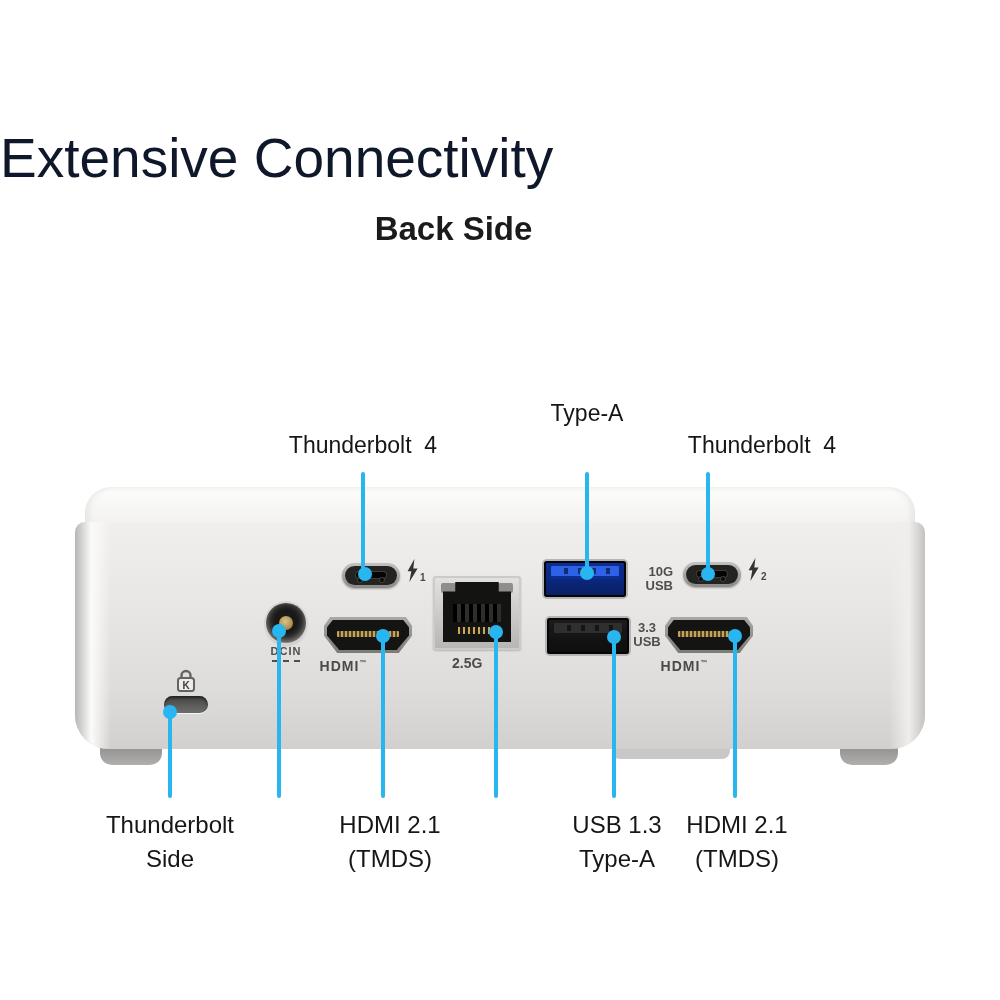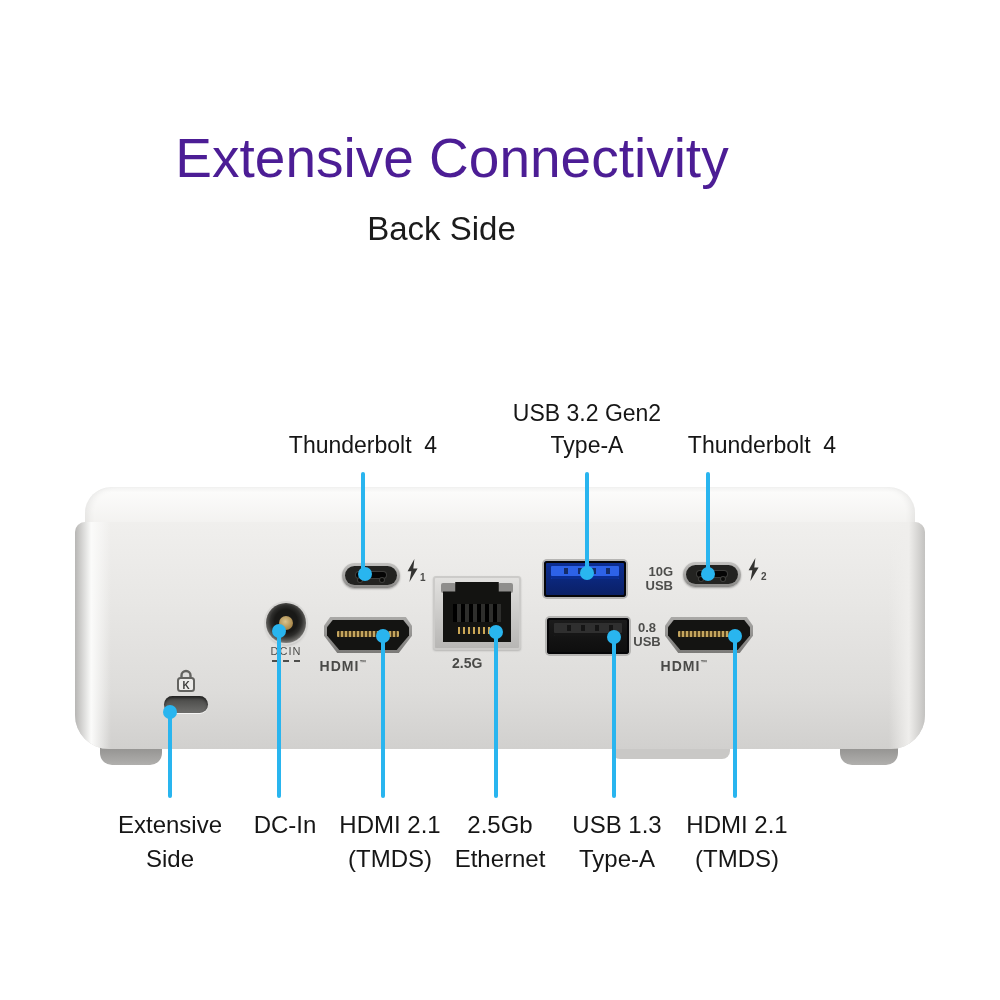--- a/index.html
+++ b/index.html
@@ -1,23 +1,23 @@
 <!DOCTYPE html>
 <html><head>
 <meta charset="utf-8">
 <style>
   html,body{margin:0;padding:0;background:#ffffff;}
   .canvas{position:relative;width:1000px;height:1000px;background:#ffffff;overflow:hidden;
           font-family:"Liberation Sans", sans-serif;color:#1a1a1a;}
 
   
-  .title{position:absolute;left:0;top:126px;width:904px;text-align:center;
-         font-size:55px;font-weight:400;letter-spacing:0;color:#4c1d95;}
-  .subtitle{position:absolute;left:0;top:210px;width:883px;text-align:center;
-            font-size:33px;font-weight:400;color:#1b1b1b;}
+  .title{position:absolute;left:0;top:126px;width:904px;
+         font-size:55px;font-weight:400;letter-spacing:0;color:#0f172a;}
+  .subtitle{position:absolute;left:12px;top:210px;width:883px;text-align:center;
+            font-size:33px;font-weight:700;color:#1b1b1b;}
 
   
   .toplabel,.botlabel{position:absolute;width:200px;text-align:center;color:#161616;z-index:3;}
   .toplabel{font-size:23px;line-height:32px;}
   .botlabel{font-size:24px;line-height:34px;top:808px;}
   .lbl-line{white-space:pre;}
 
   
   .vline{position:absolute;width:4px;background:#29b5ef;border-radius:2px;z-index:6;}
   .dot{position:absolute;width:14px;height:14px;border-radius:50%;background:#29b5ef;z-index:7;}
@@ -46,21 +46,21 @@
       background:linear-gradient(180deg,#454543,#6e6e6c);
       box-shadow:0 1px 0 rgba(255,255,255,.75), inset 0 2px 3px rgba(0,0,0,.55);}
 
   
   .dcin{position:absolute;left:191px;top:81px;width:40px;height:40px;border-radius:50%;
       background:radial-gradient(circle at 50% 45%,#191917 0 38%,#2d2d2b 52%,#63625f 68%,#9d9c9a 78%,#cac9c7 100%);
       box-shadow:0 0 0 2px #d7d6d4, 0 2px 3px rgba(0,0,0,.25);}
   .dcin-pin{position:absolute;left:13px;top:13px;width:14px;height:14px;border-radius:50%;
       background:radial-gradient(circle at 45% 40%,#d9c48e,#a9884b 68%,#6e5526 100%);}
   .dcin-label{position:absolute;left:151px;top:123px;width:120px;text-align:center;
-      font-size:11px;font-weight:normal;letter-spacing:1px;color:#4e4e4c;}
+      font-size:11px;font-weight:bold;letter-spacing:1px;color:#4e4e4c;}
   .dcin-dash{width:28px;margin:3px auto 0;border-top:2px dashed #4e4e4c;}
 
   
   .hdmi{position:absolute;width:88px;height:36px;
       background:linear-gradient(180deg,#aaa9a7,#7b7a78);
       clip-path:polygon(7% 0,93% 0,100% 24%,100% 52%,85% 100%,15% 100%,0 52%,0 24%);}
   .hdmi-inner{position:absolute;left:3px;top:3px;right:3px;bottom:3px;background:#141412;
       clip-path:polygon(7% 0,93% 0,100% 24%,100% 52%,85% 100%,15% 100%,0 52%,0 24%);}
   .hdmi-pins{position:absolute;left:12%;right:12%;top:38%;height:6px;border-radius:1px;
       background:repeating-linear-gradient(90deg,#c4a55e 0 2px,#564421 2px 4px);}
@@ -113,41 +113,33 @@
 
 <div class="canvas">
 
   <div class="title">Extensive Connectivity</div>
   <div class="subtitle">Back Side</div>
 
   <div class="toplabel" style="left:263px;top:429px;">
     <div class="lbl-line">Thunderbolt  4</div>
   </div>
   <div class="toplabel" style="left:487px;top:397px;">
-    <div class="lbl-line">USB 3.2 Gen2</div>
     <div class="lbl-line">Type-A</div>
   </div>
   <div class="toplabel" style="left:662px;top:429px;">
     <div class="lbl-line">Thunderbolt  4</div>
   </div>
 
   <div class="botlabel" style="left:70px;">
-    <div class="lbl-line">Extensive</div>
+    <div class="lbl-line">Thunderbolt</div>
     <div class="lbl-line">Side</div>
-  </div>
-  <div class="botlabel" style="left:185px;">
-    <div class="lbl-line">DC-In</div>
   </div>
   <div class="botlabel" style="left:290px;">
     <div class="lbl-line">HDMI 2.1</div>
     <div class="lbl-line">(TMDS)</div>
-  </div>
-  <div class="botlabel" style="left:400px;">
-    <div class="lbl-line">2.5Gb</div>
-    <div class="lbl-line">Ethernet</div>
   </div>
   <div class="botlabel" style="left:517px;">
     <div class="lbl-line">USB 1.3</div>
     <div class="lbl-line">Type-A</div>
   </div>
   <div class="botlabel" style="left:637px;">
     <div class="lbl-line">HDMI 2.1</div>
     <div class="lbl-line">(TMDS)</div>
   </div>
 
@@ -200,21 +192,21 @@
     <div class="usba-label" style="left:546px;top:43px;text-align:right;">
       <div>10G</div>
       <div>USB</div>
     </div>
 
     <div class="usba usba-black" style="left:472px;top:96px;">
       <div class="usba-tongue tongue-black"></div>
       <div class="usba-contacts"></div>
     </div>
     <div class="usba-label" style="left:546px;top:99px;">
-      <div>0.8</div>
+      <div>3.3</div>
       <div>USB</div>
     </div>
 
     <div class="usbc" style="left:267px;top:41px;">
       <div class="usbc-body">
         <div class="usbc-slot"></div>
         <div class="usbc-d usbc-d-l"></div>
         <div class="usbc-d usbc-d-r"></div>
       </div>
     </div>

